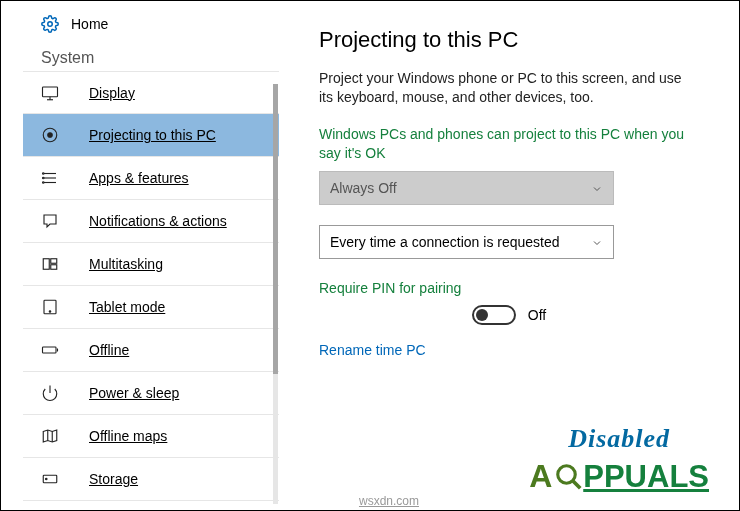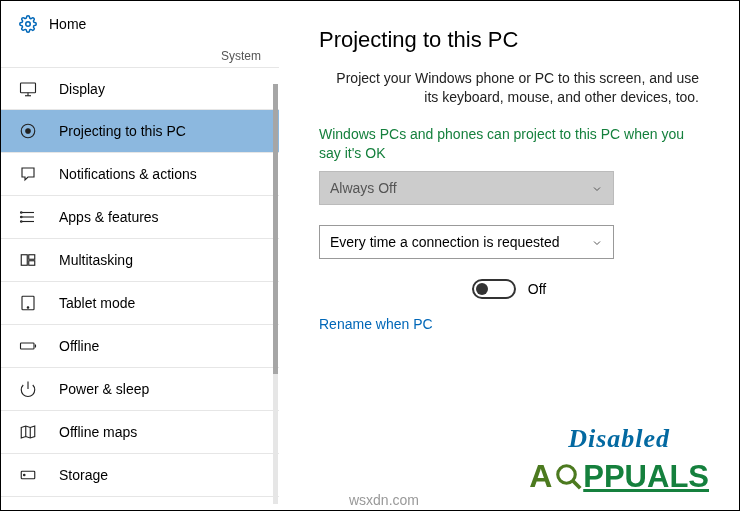--- a/index.html
+++ b/index.html
@@ -1,47 +1,47 @@
 <!DOCTYPE html>
 <html><head>
   <meta charset="utf-8">
   <style>
     * { box-sizing: border-box; margin: 0; padding: 0; font-family: "Segoe UI", Arial, sans-serif; }
     body { width: 740px; height: 511px; background: #fff; overflow: hidden; display: flex; border: 1px solid #000; position: relative; }
-    .sidebar { width: 278px; height: 100%; position: relative; }
+    .sidebar { width: 278px; height: 100%; position: relative; padding-left: 22px; }
     .scroll-track { position: absolute; left: 272px; top: 83px; width: 5px; height: 420px; background: #e6e6e6; }
     .scroll-thumb { position: absolute; top: 0; width: 5px; height: 290px; background: #a6a6a6; }
     .home-row { display: flex; align-items: center; padding: 14px 18px 10px 18px; gap: 12px; }
     .gear-icon { width: 18px; height: 18px; color: #0067b8; }
     .home-label { font-size: 14px; font-weight: 400; }
-    .section-label { font-size: 12px; color: #555; padding: 6px 18px 4px 18px; text-align: right; }
+    .section-label { font-size: 16px; color: #555; padding: 6px 18px 4px 18px; }
     .nav-list { list-style: none; }
-    .nav-item { display: flex; align-items: center; gap: 22px; padding: 0 18px; height: 43px; border-bottom: 1px solid #e6e6e6; cursor: default; }
+    .nav-item { display: flex; align-items: center; gap: 30px; padding: 0 18px; height: 43px; border-bottom: 1px solid #e6e6e6; cursor: default; text-decoration: underline; }
     .nav-item.top-border { border-top: 1px solid #e6e6e6; }
     .nav-item.selected { background: #8cb8df; }
     .nav-icon { width: 18px; height: 18px; color: #222; flex-shrink: 0; display:flex; align-items:center; justify-content:center; }
     .nav-text { font-size: 14px; color: #000; }
     .content { flex: 1; padding: 26px 40px 0 40px; position: relative; }
     .page-title { font-size: 22px; font-weight: 400; margin-bottom: 16px; }
-    .desc { font-size: 14px; color: #222; line-height: 1.35; margin-bottom: 18px; max-width: 380px; text-align: right; }
+    .desc { font-size: 14px; color: #222; line-height: 1.35; margin-bottom: 18px; max-width: 380px; }
     .field-label { font-size: 14px; color: #15803d; margin-bottom: 8px; max-width: 380px; line-height: 1.35; }
     .select { width: 295px; height: 34px; border: 1px solid #999; background: #fff; display: flex; align-items: center; padding: 0 10px; justify-content: space-between; font-size: 14px; margin-bottom: 20px; }
     .select.disabled { background: #ccc; color: #555; border-color: #bbb; }
     .chevron { width: 12px; height: 12px; color: #555; }
     .toggle-row { display: flex; align-items: center; gap: 12px; margin-bottom: 16px; justify-content: center; }
     .toggle { width: 44px; height: 20px; border: 2px solid #333; border-radius: 12px; position: relative; background: #fff; }
     .toggle-knob { position: absolute; left: 2px; top: 2px; width: 12px; height: 12px; border-radius: 50%; background: #333; }
     .toggle-label { font-size: 14px; }
     .link { color: #0067b8; font-size: 14px; cursor: default; }
     .disabled-overlay { position: absolute; right: 30px; bottom: 15px; text-align: center; }
     .disabled-text { color: #0369a1; font-weight: 700; font-style: italic; font-size: 26px; font-family: "Comic Sans MS", cursive; letter-spacing: 1px; }
     .appuals-logo { display:flex; align-items:center; justify-content:center; gap:2px; margin-top: 4px; }
     .appuals-a { color: #4c7a1f; font-weight: 700; font-size: 32px; font-family: Arial; }
     .appuals-rest { color: #15803d; font-weight: 700; font-size: 31px; font-family: Arial; margin-left:-3px;text-decoration:underline; }
-    .footer-credit { position: absolute; bottom: 2px; right: 320px; font-size: 14px; color: #999; }
+    .footer-credit { position: absolute; bottom: 2px; right: 320px; font-size: 12px; color: #999; text-decoration: underline; }
   </style>
 </head>
 <body>
 
 <div class="sidebar">
   <div class="home-row">
     <span class="gear-icon">
       <svg viewBox="0 0 24 24" fill="none" stroke="currentColor" stroke-width="2">
           <circle cx="12" cy="12" r="3"></circle>
           <path d="M19.4 15a1.7 1.7 0 0 0 .34 1.87l.06.06a2 2 0 1 1-2.83 2.83l-.06-.06a1.7 1.7 0 0 0-1.87-.34 1.7 1.7 0 0 0-1.03 1.56V21a2 2 0 0 1-4 0v-.09a1.7 1.7 0 0 0-1.11-1.56 1.7 1.7 0 0 0-1.87.34l-.06.06a2 2 0 1 1-2.83-2.83l.06-.06a1.7 1.7 0 0 0 .34-1.87 1.7 1.7 0 0 0-1.56-1.03H3a2 2 0 0 1 0-4h.09a1.7 1.7 0 0 0 1.56-1.11 1.7 1.7 0 0 0-.34-1.87l-.06-.06a2 2 0 1 1 2.83-2.83l.06.06a1.7 1.7 0 0 0 1.87.34H9a1.7 1.7 0 0 0 1.03-1.56V3a2 2 0 0 1 4 0v.09a1.7 1.7 0 0 0 1.03 1.56 1.7 1.7 0 0 0 1.87-.34l.06-.06a2 2 0 1 1 2.83 2.83l-.06.06a1.7 1.7 0 0 0-.34 1.87V9a1.7 1.7 0 0 0 1.56 1.03H21a2 2 0 0 1 0 4h-.09a1.7 1.7 0 0 0-1.56 1.03z"></path>
@@ -66,41 +66,41 @@
         <svg viewBox="0 0 24 24" fill="none" stroke="currentColor" stroke-width="1.5">
             <circle cx="12" cy="12" r="9"></circle>
             <circle cx="12" cy="12" r="3" fill="currentColor"></circle>
           </svg>
       </span>
       <span class="nav-text">Projecting to this PC</span>
     </li>
     <li class="nav-item">
       <span class="nav-icon">
         <svg viewBox="0 0 24 24" fill="none" stroke="currentColor" stroke-width="1.5">
-            <path d="M4 4h16v12H12l-4 4v-4H4z"></path>
-          </svg>
-      </span>
-      <span class="nav-text">Notifications &amp; actions</span>
-    </li>
-    <li class="nav-item">
-      <span class="nav-icon">
-        <svg viewBox="0 0 24 24" fill="none" stroke="currentColor" stroke-width="1.5">
             <line x1="4" y1="6" x2="20" y2="6"></line>
             <line x1="4" y1="12" x2="20" y2="12"></line>
             <line x1="4" y1="18" x2="20" y2="18"></line>
             <circle cx="3" cy="6" r="1"></circle>
             <circle cx="3" cy="12" r="1"></circle>
             <circle cx="3" cy="18" r="1"></circle>
           </svg>
       </span>
       <span class="nav-text">Apps &amp; features</span>
     </li>
     <li class="nav-item">
       <span class="nav-icon">
         <svg viewBox="0 0 24 24" fill="none" stroke="currentColor" stroke-width="1.5">
+            <path d="M4 4h16v12H12l-4 4v-4H4z"></path>
+          </svg>
+      </span>
+      <span class="nav-text">Notifications &amp; actions</span>
+    </li>
+    <li class="nav-item">
+      <span class="nav-icon">
+        <svg viewBox="0 0 24 24" fill="none" stroke="currentColor" stroke-width="1.5">
             <rect x="3" y="5" width="8" height="14"></rect>
             <rect x="13" y="5" width="8" height="6"></rect>
             <rect x="13" y="13" width="8" height="6"></rect>
           </svg>
       </span>
       <span class="nav-text">Multitasking</span>
     </li>
     <li class="nav-item">
       <span class="nav-icon">
         <svg viewBox="0 0 24 24" fill="none" stroke="currentColor" stroke-width="1.5">
@@ -169,28 +169,29 @@
 
   <div class="select">
     <span>Every time a connection is requested</span>
     <span class="chevron">
       <svg viewBox="0 0 24 24" fill="none" stroke="currentColor" stroke-width="2">
           <polyline points="6 9 12 15 18 9"></polyline>
         </svg>
     </span>
   </div>
 
+  <p class="field-label">Require PIN for pairing</p>
   <div class="toggle-row">
     <div class="toggle">
       <div class="toggle-knob"></div>
     </div>
     <span class="toggle-label">Off</span>
   </div>
 
-  <span class="link">Rename when PC</span>
+  <span class="link">Rename time PC</span>
 
   <div class="disabled-overlay">
     <div class="disabled-text">Disabled</div>
     <div class="appuals-logo">
       <span class="appuals-a">A</span>
       <svg width="30" height="30" viewBox="0 0 24 24">
           <circle cx="10" cy="10" r="7" fill="none" stroke="#4c7a1f" stroke-width="2.5"></circle>
           <line x1="15" y1="15" x2="21" y2="21" stroke="#4c7a1f" stroke-width="3"></line>
         </svg>
       <span class="appuals-rest">PPUALS</span>

